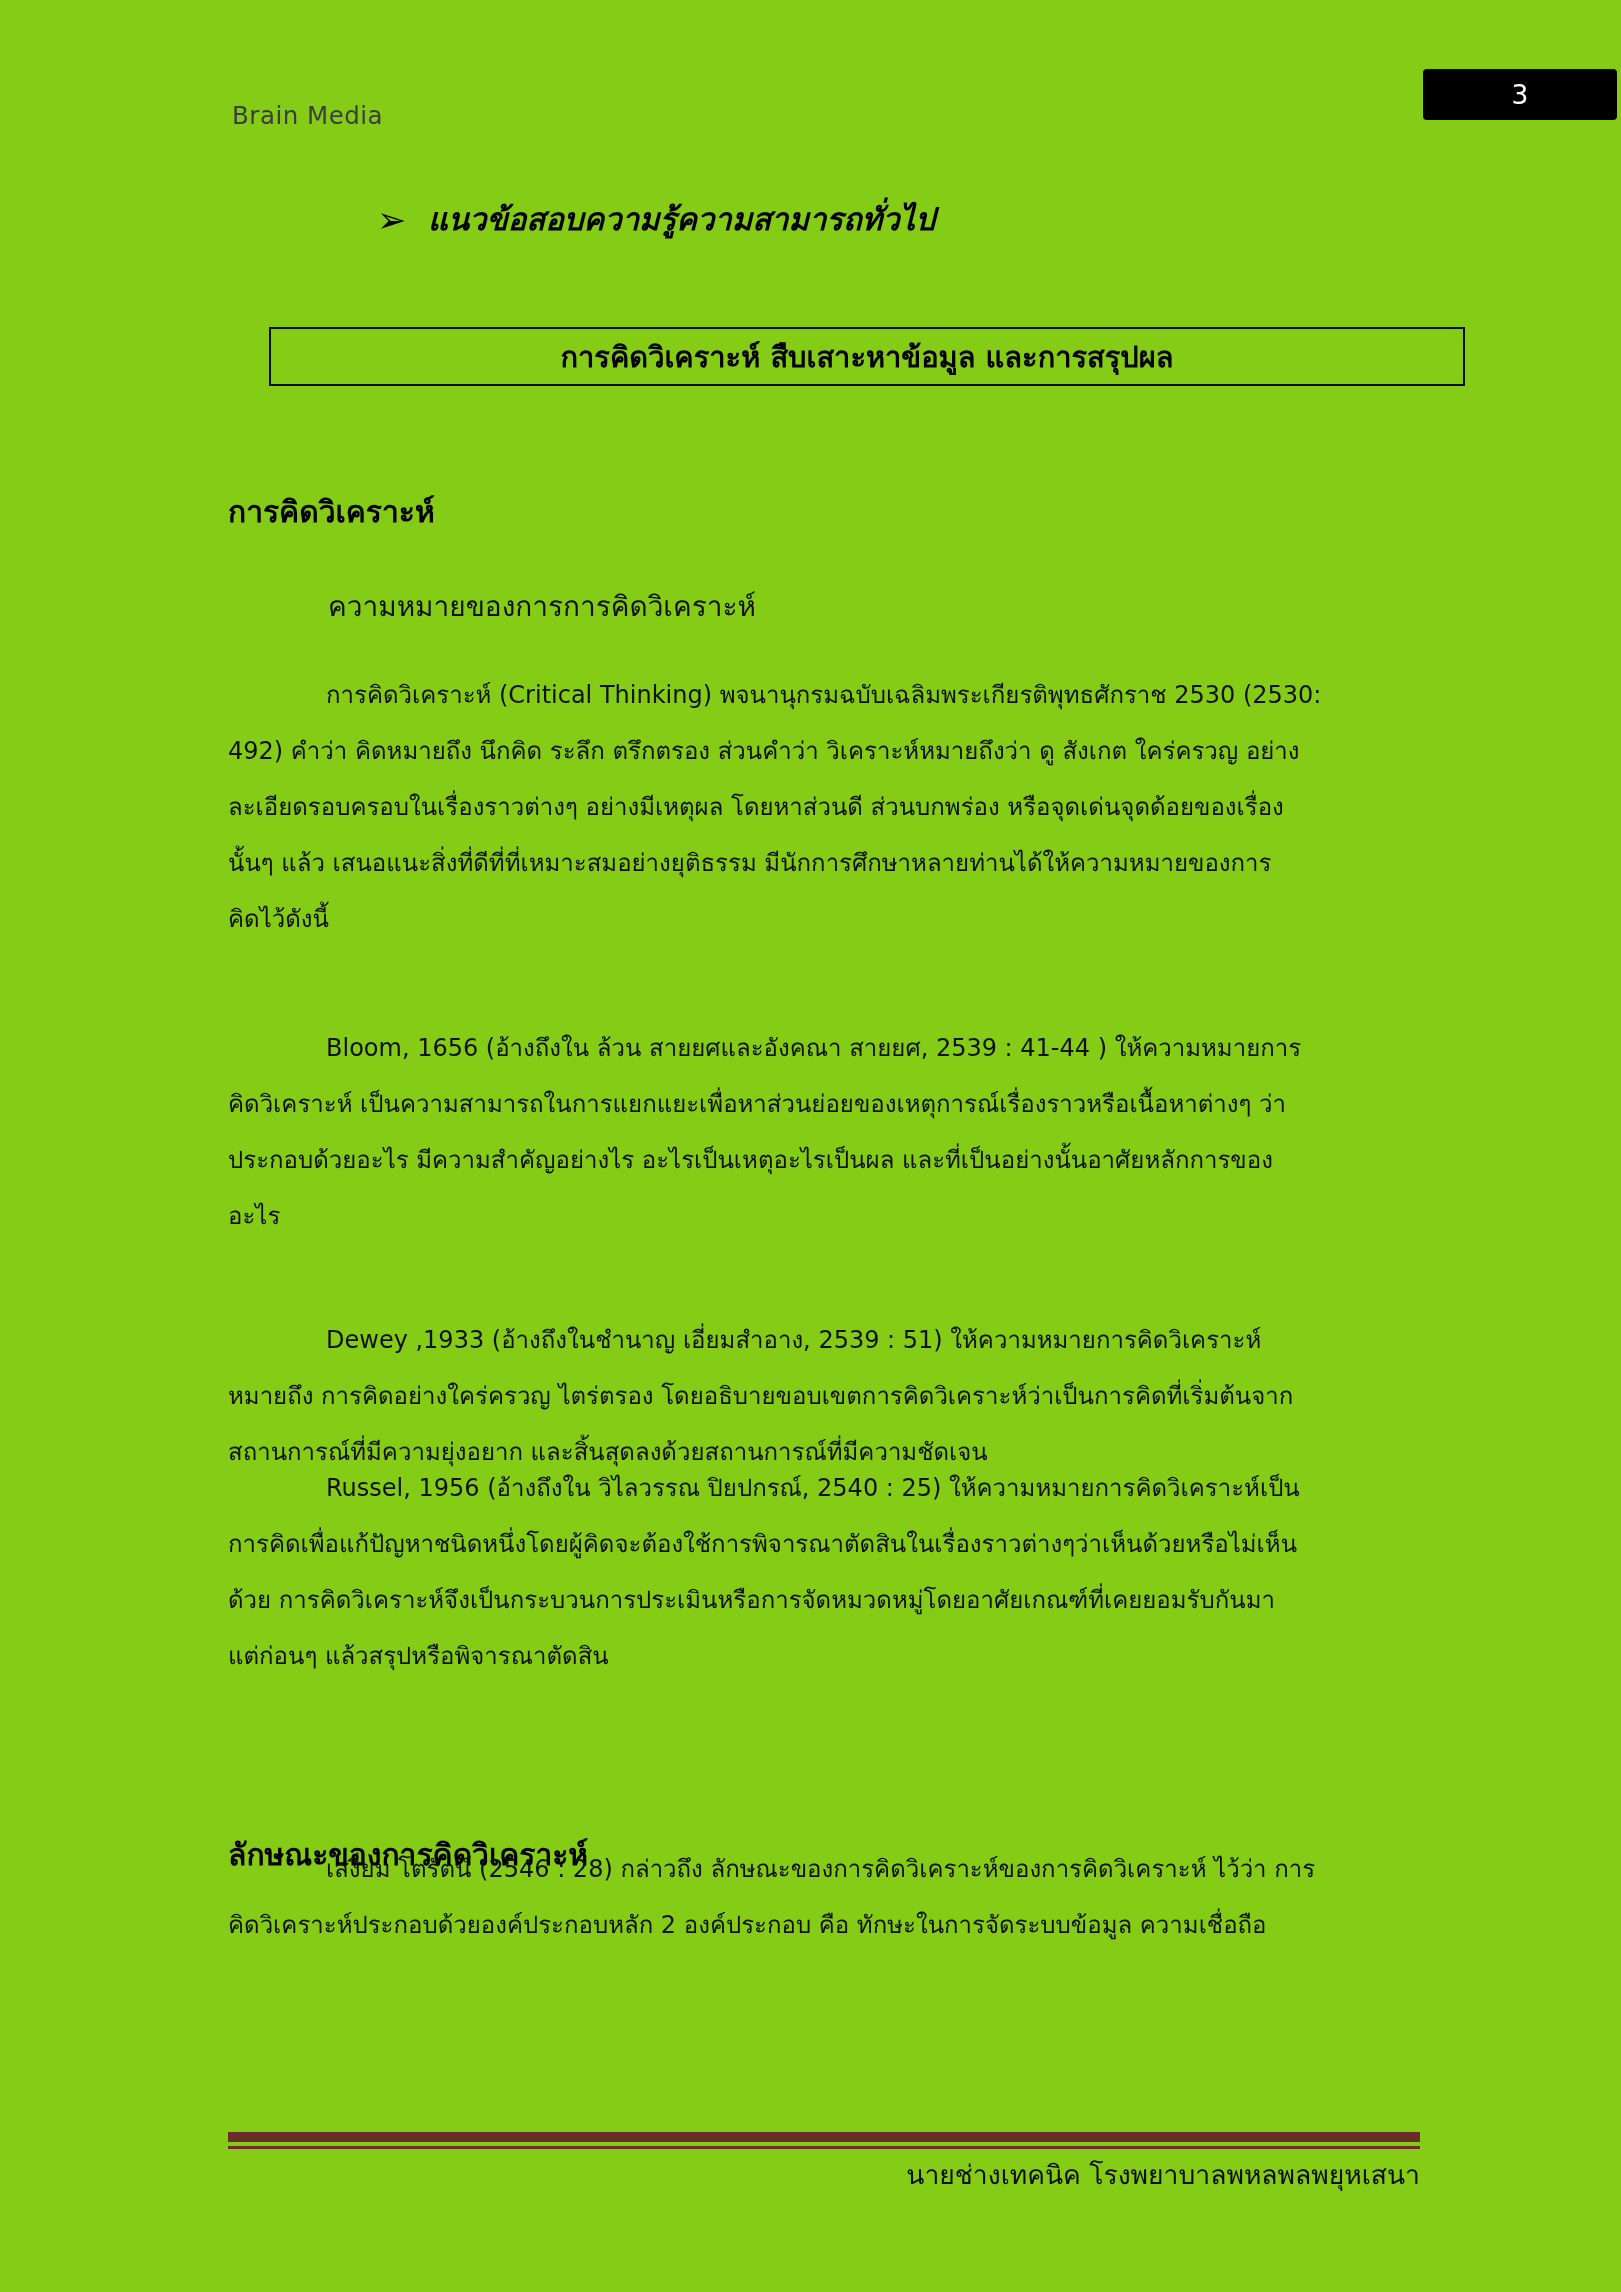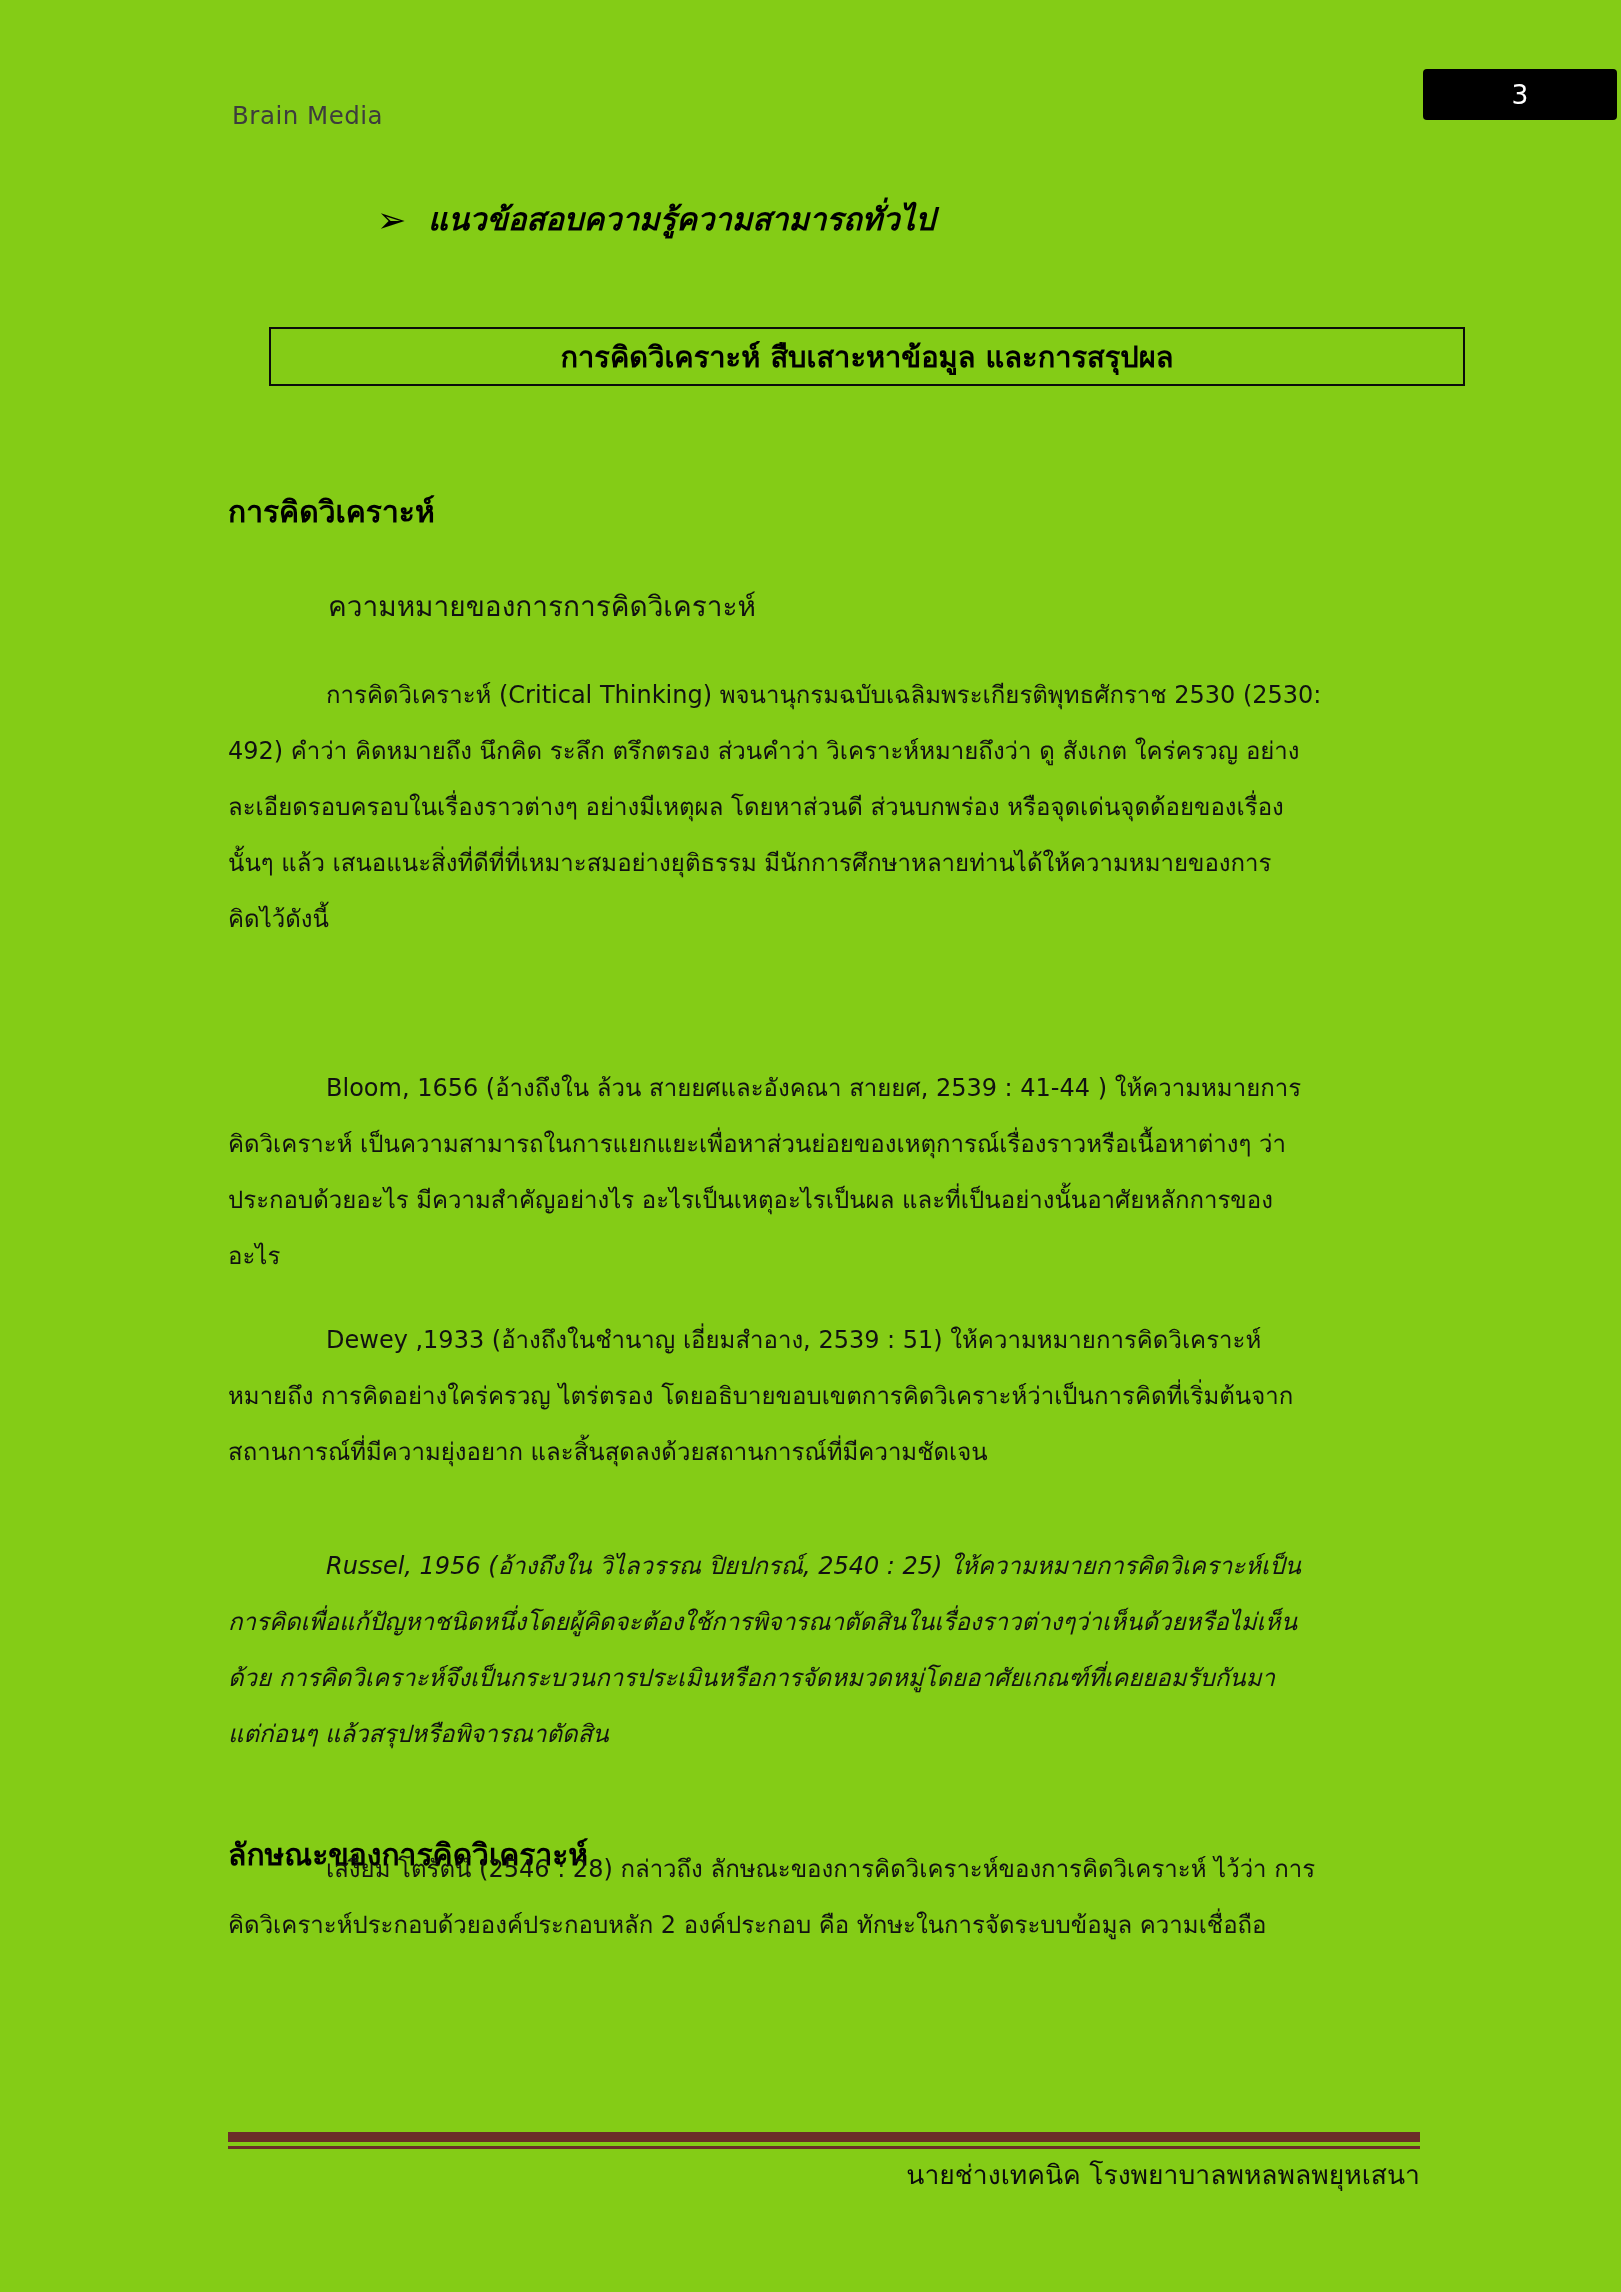--- a/index.html
+++ b/index.html
@@ -148,30 +148,30 @@
   <div class="h1" style="top: 488px;">การคิดวิเคราะห์</div>
 
   <div class="subline">ความหมายของการการคิดวิเคราะห์</div>
 
   <div class="para" style="top: 667px;">การคิดวิเคราะห์ (Critical Thinking) พจนานุกรมฉบับเฉลิมพระเกียรติพุทธศักราช 2530 (2530:
 492) คำว่า คิดหมายถึง นึกคิด ระลึก ตรึกตรอง ส่วนคำว่า วิเคราะห์หมายถึงว่า ดู สังเกต ใคร่ครวญ อย่าง
 ละเอียดรอบครอบในเรื่องราวต่างๆ อย่างมีเหตุผล โดยหาส่วนดี ส่วนบกพร่อง หรือจุดเด่นจุดด้อยของเรื่อง
 นั้นๆ แล้ว เสนอแนะสิ่งที่ดีที่ที่เหมาะสมอย่างยุติธรรม มีนักการศึกษาหลายท่านได้ให้ความหมายของการ
 คิดไว้ดังนี้</div>
 
-  <div class="para" style="top: 1060px;">Bloom, 1656 (อ้างถึงใน ล้วน สายยศและอังคณา สายยศ, 2539 : 41-44 ) ให้ความหมายการ
+  <div class="para" style="top: 1020px;">Bloom, 1656 (อ้างถึงใน ล้วน สายยศและอังคณา สายยศ, 2539 : 41-44 ) ให้ความหมายการ
 คิดวิเคราะห์ เป็นความสามารถในการแยกแยะเพื่อหาส่วนย่อยของเหตุการณ์เรื่องราวหรือเนื้อหาต่างๆ ว่า
 ประกอบด้วยอะไร มีความสำคัญอย่างไร อะไรเป็นเหตุอะไรเป็นผล และที่เป็นอย่างนั้นอาศัยหลักการของ
 อะไร</div>
 
   <div class="para" style="top: 1312px;">Dewey ,1933 (อ้างถึงในชำนาญ เอี่ยมสำอาง, 2539 : 51) ให้ความหมายการคิดวิเคราะห์
 หมายถึง การคิดอย่างใคร่ครวญ ไตร่ตรอง โดยอธิบายขอบเขตการคิดวิเคราะห์ว่าเป็นการคิดที่เริ่มต้นจาก
 สถานการณ์ที่มีความยุ่งอยาก และสิ้นสุดลงด้วยสถานการณ์ที่มีความชัดเจน</div>
 
-  <div class="para" style="top: 1538px; font-style: italic;">Russel, 1956 (อ้างถึงใน วิไลวรรณ ปิยปกรณ์, 2540 : 25) ให้ความหมายการคิดวิเคราะห์เป็น
+  <div class="para" style="top: 1460px;">Russel, 1956 (อ้างถึงใน วิไลวรรณ ปิยปกรณ์, 2540 : 25) ให้ความหมายการคิดวิเคราะห์เป็น
 การคิดเพื่อแก้ปัญหาชนิดหนึ่งโดยผู้คิดจะต้องใช้การพิจารณาตัดสินในเรื่องราวต่างๆว่าเห็นด้วยหรือไม่เห็น
 ด้วย การคิดวิเคราะห์จึงเป็นกระบวนการประเมินหรือการจัดหมวดหมู่โดยอาศัยเกณฑ์ที่เคยยอมรับกันมา
 แต่ก่อนๆ แล้วสรุปหรือพิจารณาตัดสิน</div>
 
   <div class="h1" style="top: 1831px;">ลักษณะของการคิดวิเคราะห์</div>
 
   <div class="para" style="top: 1841px;">เสงี่ยม โตรัตน์ (2546 : 28) กล่าวถึง ลักษณะของการคิดวิเคราะห์ของการคิดวิเคราะห์ ไว้ว่า การ
 คิดวิเคราะห์ประกอบด้วยองค์ประกอบหลัก 2 องค์ประกอบ คือ ทักษะในการจัดระบบข้อมูล ความเชื่อถือ</div>
 
   <div class="footer-bar-thick" style="background-color: rgb(107, 45, 41);"></div>

